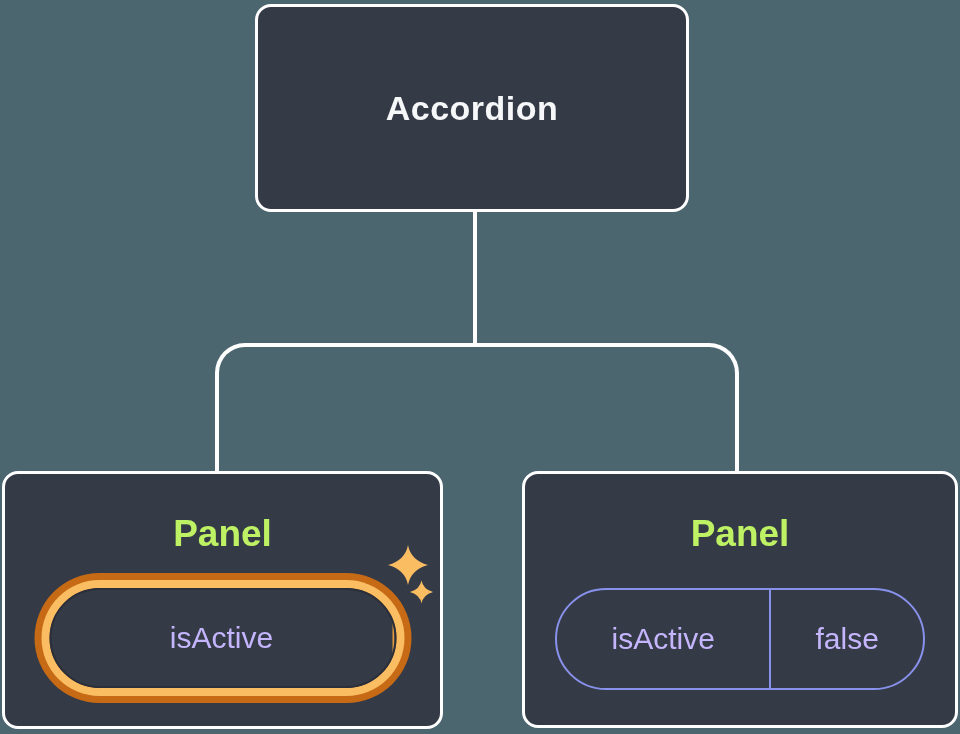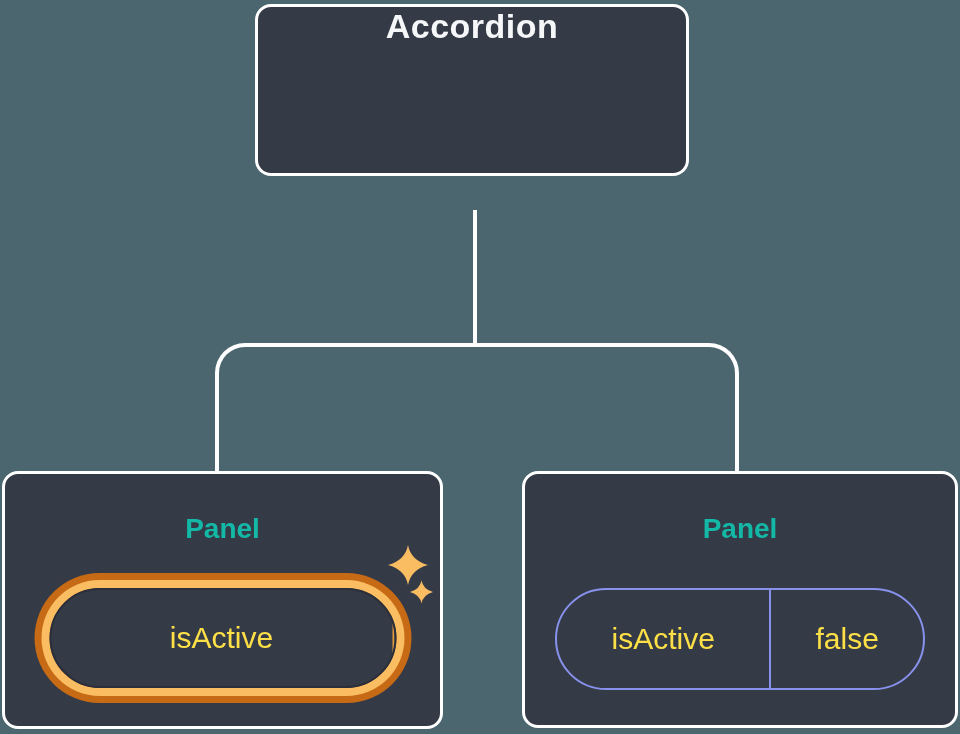--- a/index.html
+++ b/index.html
@@ -12,22 +12,22 @@
     font-family: "Liberation Sans", sans-serif;
   }
   .node {
     position: absolute;
     background: #343A46;
     border: 3px solid #FFFFFF;
     border-radius: 16px;
     box-sizing: border-box;
   }
   .node-root {
-    left: 255px; top: 4px; width: 434px; height: 172px;
-    display: flex; align-items: flex-start; justify-content: center;
+    left: 255px; top: 4px; width: 434px; height: 208px;
+    display: flex; align-items: center; justify-content: center;
   }
   .node-label {
     color: #F6F7F9;
     font-size: 34px;
     font-weight: 600;
     letter-spacing: 0.5px;
   }
   .connector-stem {
     position: absolute;
     left: 473px; top: 210px; width: 4px; height: 135px;
@@ -40,34 +40,34 @@
     border: 4px solid #FFFFFF;
     border-bottom: none;
     border-radius: 30px 30px 0 0;
   }
   .node-child-left  { left: 2px;   top: 471px; width: 441px; height: 258px; }
   .node-child-right { left: 522px; top: 471px; width: 436px; height: 257px; }
   .node-title {
     position: absolute;
     top: 39px; left: 0; width: 100%;
     text-align: center;
-    color: #14b8a6;
-    font-size: 28px;
+    color: #bef264;
+    font-size: 37px;
     font-weight: 600;
   }
   .pill {
     position: absolute;
     top: 114px; left: 50%;
     transform: translateX(-50%);
     display: flex;
     align-items: stretch;
     box-sizing: border-box;
     border-radius: 999px;
     overflow: hidden;
-    color: #fde047;
+    color: #c4b5fd;
     font-size: 30px;
   }
   .pill-active {
     width: 347px; height: 100px;
     border: 2px solid #2A2F3A;
     box-shadow: 0 0 0 8px #FABD62, 0 0 0 15px #C76A15;
   }
   .pill-inactive {
     width: 370px; height: 102px;
     border: 2px solid #8891EC;

